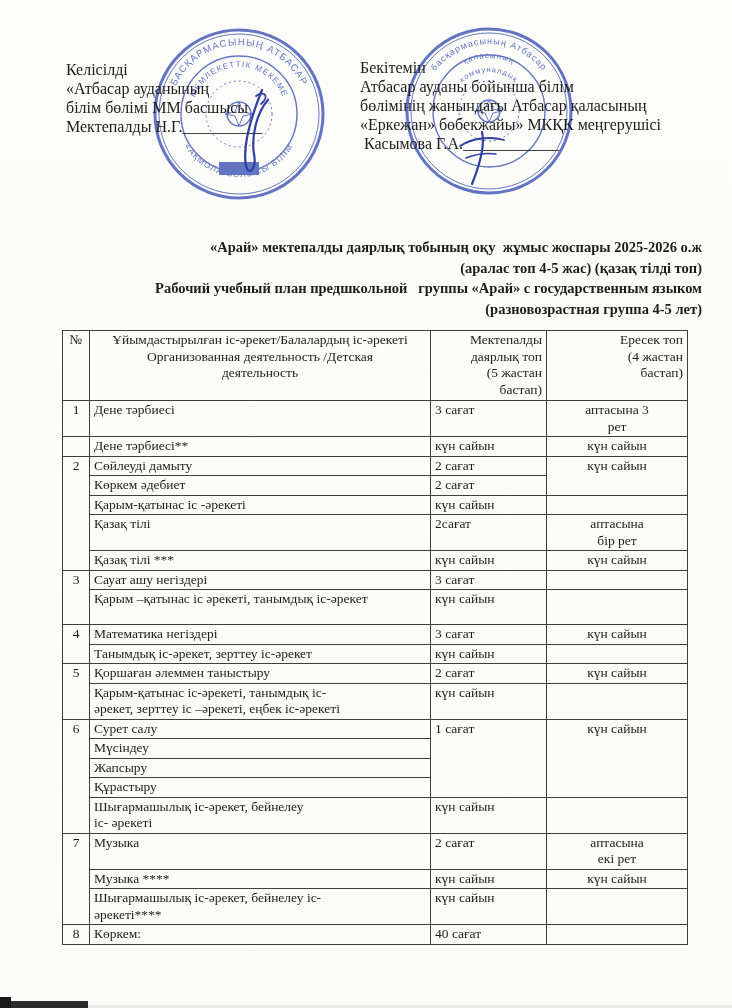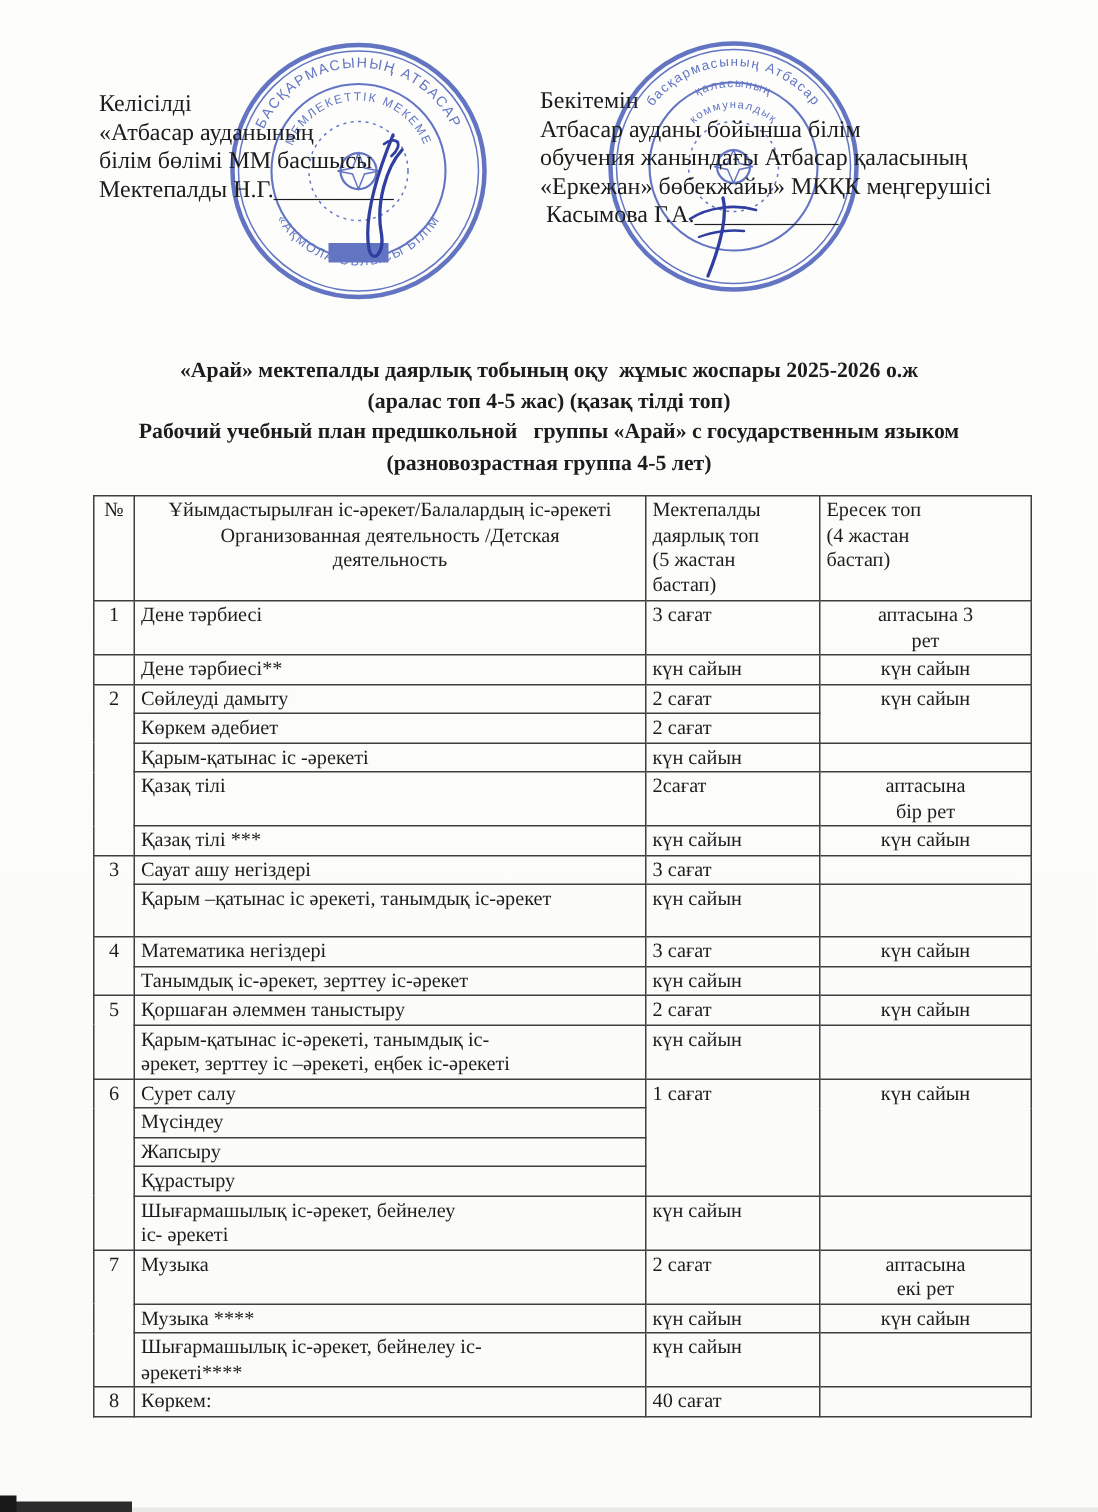--- a/index.html
+++ b/index.html
@@ -20,21 +20,21 @@
   .stamp{position:absolute;z-index:1;opacity:.88;}
   .stamp-left{left:151px;top:26px;}
   .stamp-right{left:403px;top:25px;}
   
   .sig{position:absolute;z-index:3;}
   .sig-left{left:226px;top:86px;}
   .sig-right{left:436px;top:128px;}
   
   .title-block{position:absolute;left:30px;top:237px;width:672px;z-index:2;
     text-align:center;font-weight:bold;font-size:14.5px;line-height:20.5px;}
-  .title-block div{white-space:pre;}
+  .title-block div{white-space:pre;text-align:right;}
   
   .tbl-wrap{position:absolute;left:62px;top:330px;z-index:2;}
   table.plan{border-collapse:collapse;table-layout:fixed;width:625px;
     font-size:13.5px;}
   table.plan td,table.plan th{
     border:1px solid #3f3f3f;
     padding:1px 4px;
     vertical-align:top;
     white-space:pre-line;
     line-height:16.5px;
@@ -44,21 +44,21 @@
   tr.h-hdr{height:70px;}
   tr.h-def{height:18px;padding-left:32px;}
   tr.h-tall{height:35px;}
   tr.h-last{height:20px;}
   .c-num{text-align:center;}
   .c-act{text-align:left;padding-left:6px;}
   .c-mekt{text-align:left;padding-left:6px;}
   .c-eresek{text-align:center;}
   .v-mid{vertical-align:middle;}
   th.c-act{vertical-align:middle;text-align:center;}
-  th.c-mekt,th.c-eresek{text-align:left;padding-top:3px;}
+  th.c-mekt,th.c-eresek{text-align:right;padding-top:3px;}
   
   .edge-line{position:absolute;left:0;top:1005px;width:732px;height:3px;background:#e9e9e6;z-index:4;}
   .edge-dark{position:absolute;left:0;top:1001px;width:88px;height:7px;background:#2c2c2c;z-index:5;}
   .edge-notch{position:absolute;left:0;top:997px;width:11px;height:11px;background:#191919;z-index:6;}
   .stamp text{font-family:"Liberation Sans","DejaVu Sans",sans-serif;}
 </style>
 </head>
 <body>
 
 <div class="paper">
@@ -109,21 +109,21 @@
   <div class="approval approval-left">
     <div>Келісілді</div>
     <div>«Атбасар ауданының</div>
     <div>білім бөлімі ММ басшысы</div>
     <div>Мектепалды Н.Г.__________</div>
   </div>
 
   <div class="approval approval-right">
     <div>Бекітемін</div>
     <div>Атбасар ауданы бойынша білім</div>
-    <div>обучения жанындағы Атбасар қаласының</div>
+    <div>бөлімінің жанындағы Атбасар қаласының</div>
     <div>«Еркежан» бөбекжайы» МКҚК меңгерушісі</div>
     <div> Касымова Г.А.____________</div>
   </div>
 
   <svg class="sig sig-left" width="58" height="94" viewBox="0 0 58 94">
     <path d="M36,4 C27,26 16,58 20,80 C22,90 31,84 28,68 C25,50 31,26 42,14" fill="none" stroke="#2f3ea0" stroke-width="2.2" stroke-linecap="round"></path>
     <path d="M30,10 C38,4 44,10 35,18" fill="none" stroke="#2f3ea0" stroke-width="1.8" stroke-linecap="round"></path>
   </svg>
   <svg class="sig sig-right" width="84" height="60" viewBox="0 0 84 60">
     <path d="M46,4 C49,16 44,36 36,56" fill="none" stroke="#2f3ea0" stroke-width="2.2" stroke-linecap="round"></path>

